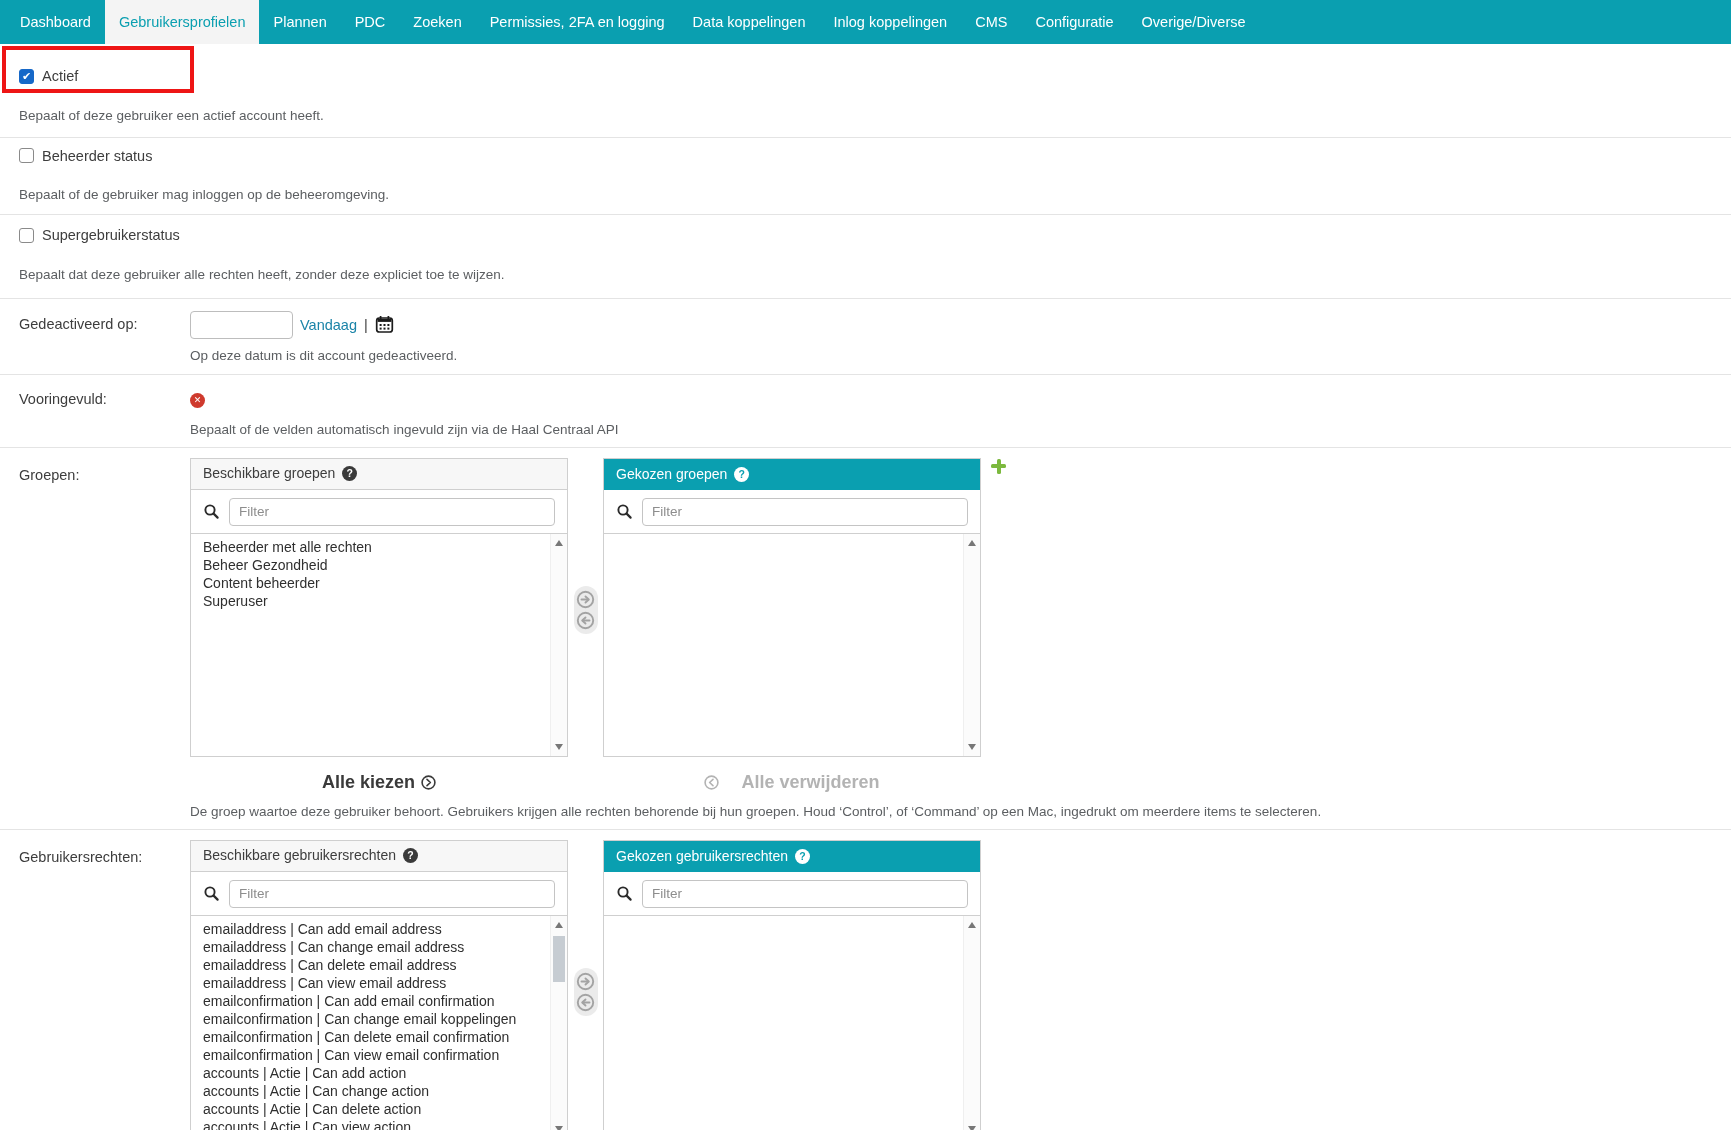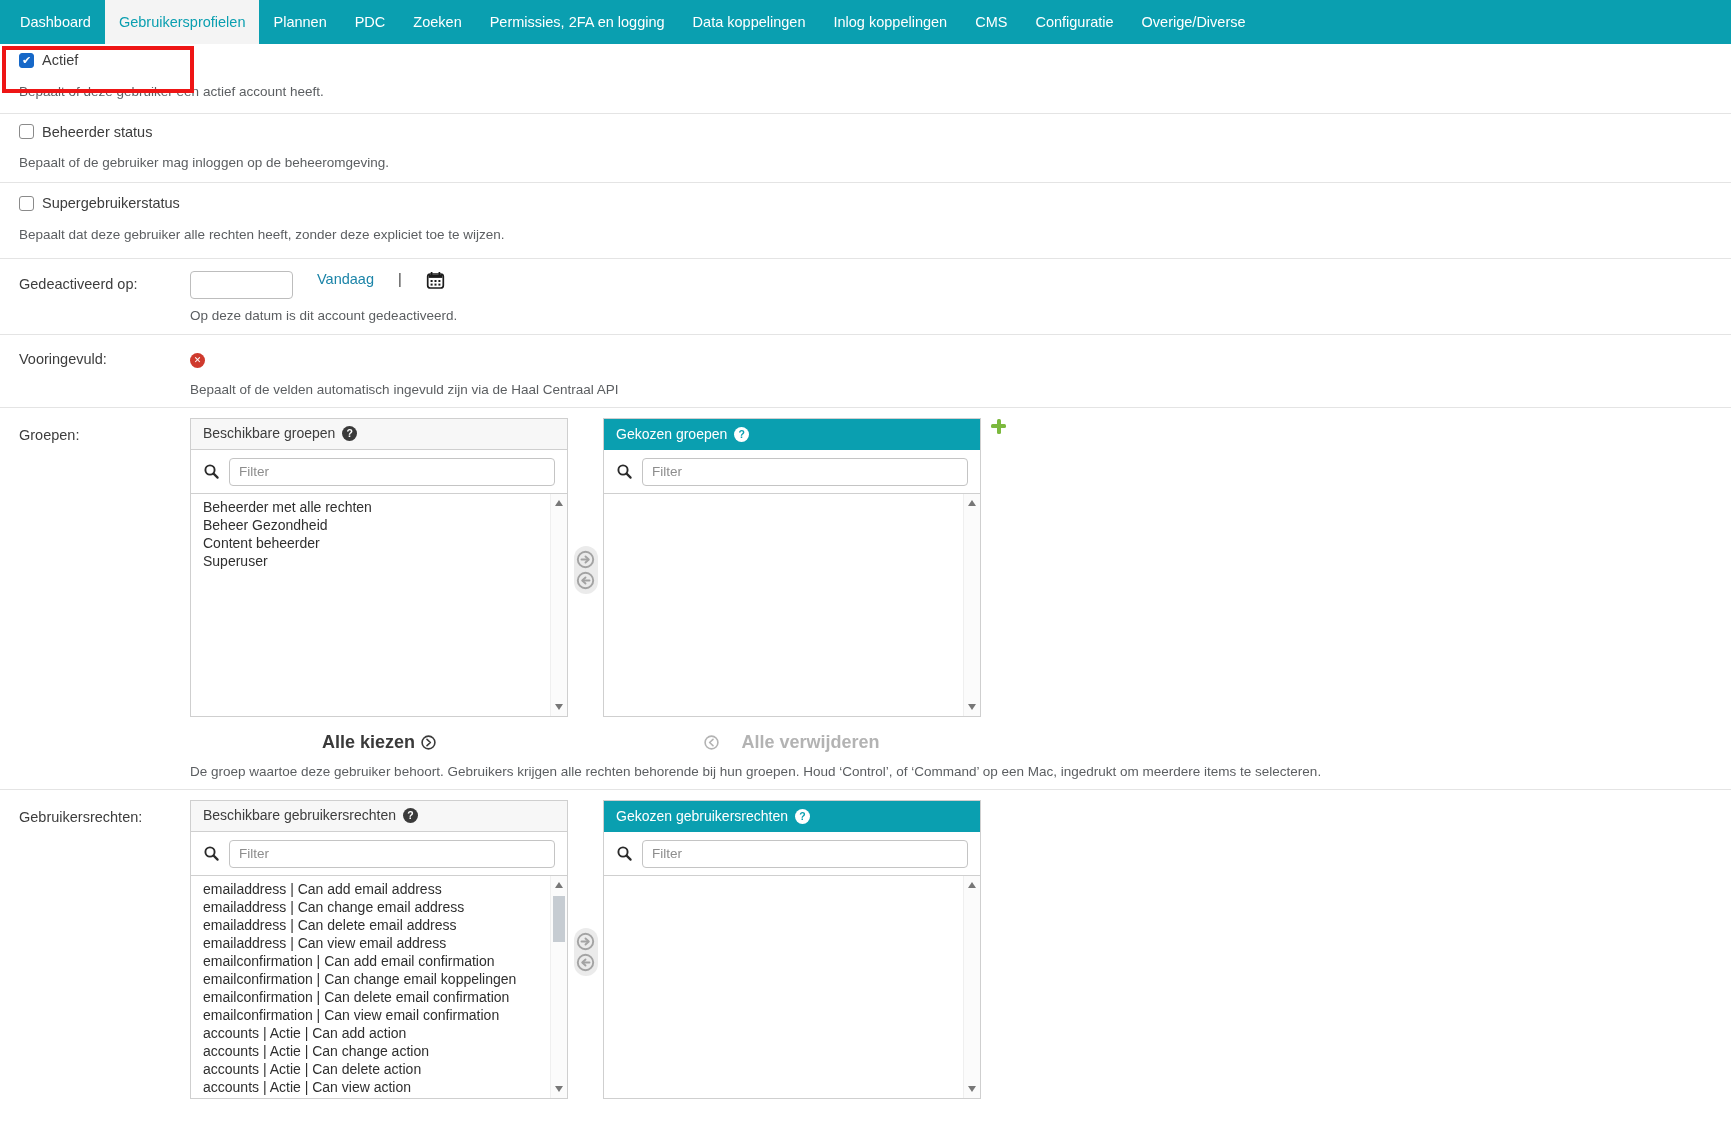--- a/index.html
+++ b/index.html
@@ -21,35 +21,35 @@
     color:#fff; font-size:14.5px; font-weight:600; padding-left:19px;}
   .section-bar a{color:#fff; text-decoration:underline; cursor:pointer; font-weight:600;}
   .annotation{position:absolute; left:2px; top:46px; width:192px; height:47px;
     border:4px solid var(--annotation-red,#ee1515); z-index:20; pointer-events:none;}
 
   
   .row{border-bottom:1px solid #e4e4e4; padding-left:19px; position:relative;}
   .help{color:#5b5e61; font-size:13.5px;}
 
   
-  .cb-row1{padding-top:8px;  padding-bottom:14px;}
+  .cb-row1{padding-top:24px;  padding-bottom:14px;}
   .cb-row2{padding-top:10px; padding-bottom:12px;}
   .cb-row3{padding-top:12px; padding-bottom:16px;}
   .cb-label{display:inline-flex; align-items:center; gap:8px; font-size:14.5px; cursor:pointer; color:#3d3d3d;}
   .cb{display:inline-block; width:15px; height:15px; border:1px solid #8a8a8a; border-radius:3px; background:#fff; position:relative;}
   .cb.checked{background:var(--check-blue,#1668c8); border-color:var(--check-blue,#1668c8);}
   .cb.checked::after{content:"\2714"; position:absolute; left:2px; top:-1px; color:#fff; font-size:11px; line-height:15px;}
-  .cb-help{margin-top:12px;}
+  .cb-help{margin-top:20px;}
 
   
   .frow{display:flex;}
   .flabel{width:171px; flex:0 0 171px; font-size:14.5px; color:#3d3d3d;}
   .date-row{padding-top:12px; padding-bottom:11px;}
   .date-row .flabel{padding-top:5px;}
-  .date-line{display:flex; align-items:flex-start; gap:24px;}
+  .date-line{display:flex; align-items:center; gap:7px;}
   .date-input{width:103px; height:28px; border:1px solid #bdbdbd; border-radius:4px; padding:0 8px; font-size:13.5px; font-family:inherit; color:#333; outline:none;}
   .today-link{color:var(--link,#1b84a8); font-size:14.5px; text-decoration:none; cursor:pointer;}
   .pipe{color:#3d3d3d; font-size:14.5px;}
   .date-help{margin-top:9px;}
 
   .prefilled-row{padding-top:16px; padding-bottom:10px;}
   .err-icon{display:inline-block; width:15px; height:15px; border-radius:50%; background:var(--error-red,#cf3a2d); position:relative; vertical-align:middle;}
   .err-icon::after{content:"\2715"; position:absolute; left:0; top:0; width:15px; text-align:center; color:#fff; font-size:9px; font-weight:bold; line-height:15px;}
   .pref-help{margin-top:13px;text-align:right;}
 

